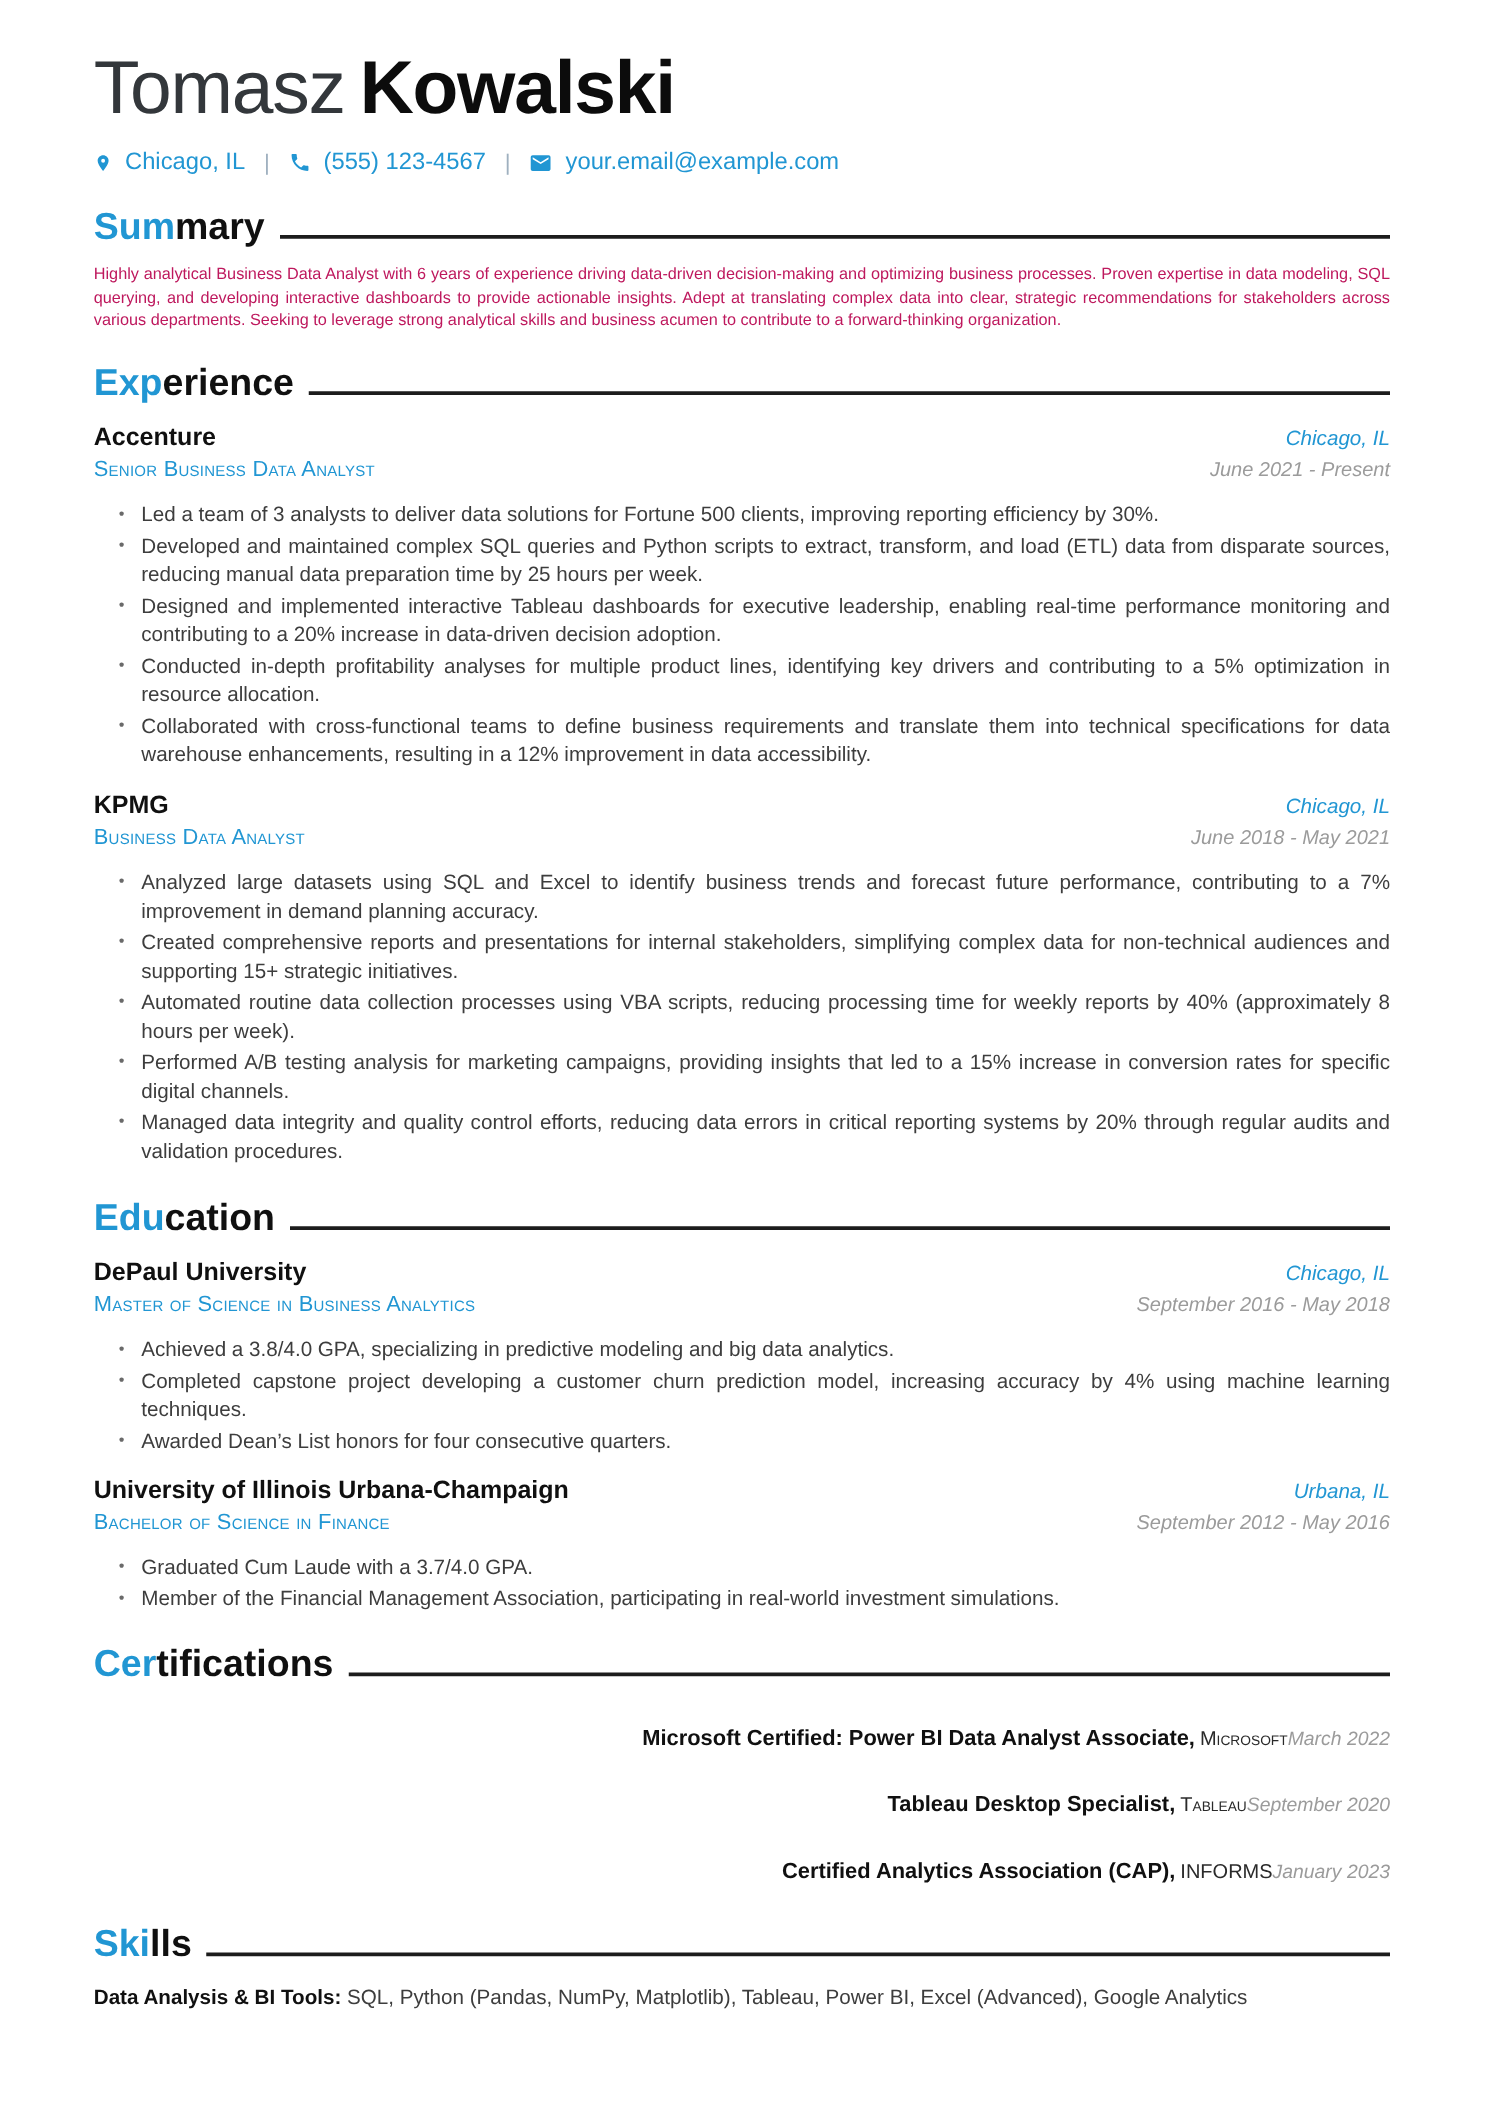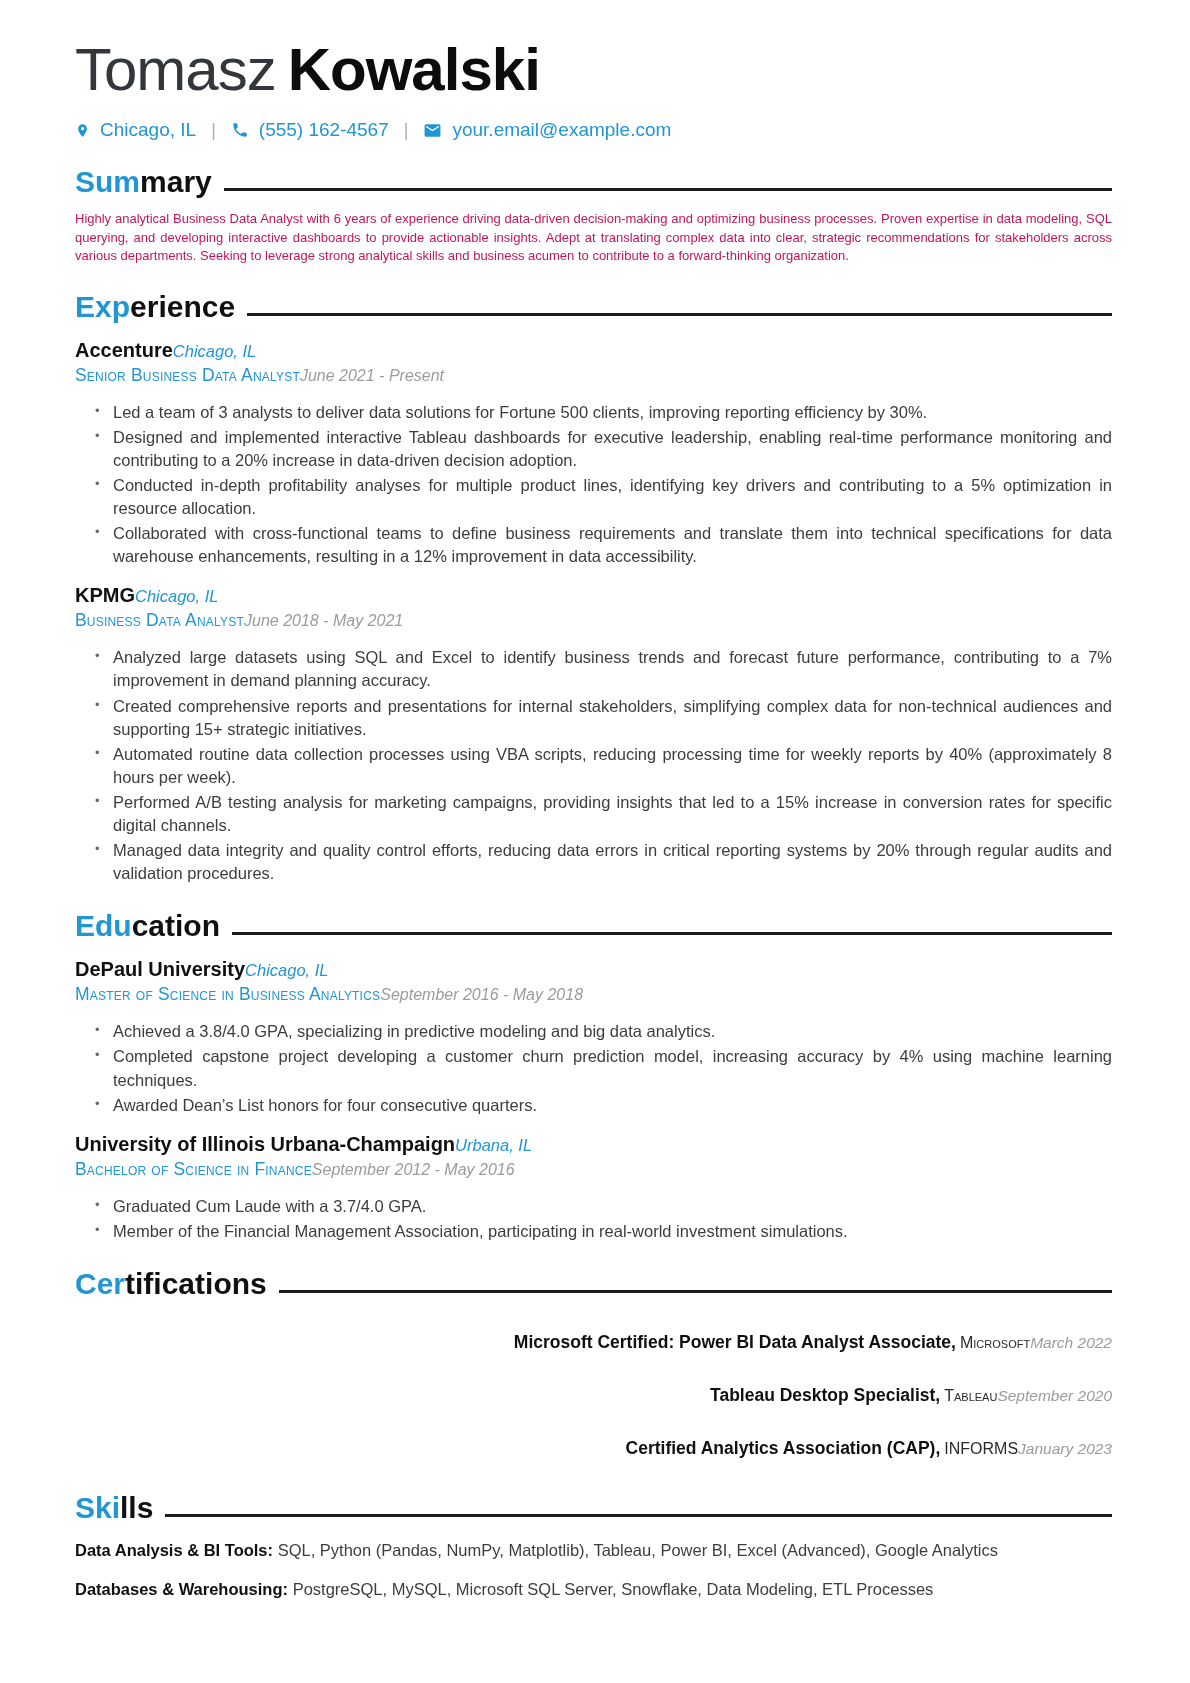--- a/index.html
+++ b/index.html
@@ -65,20 +65,21 @@
     color: #be185d;
     text-align: justify;
     hyphens: auto;
     -webkit-hyphens: auto;
   }
 
   
   .entry { margin-top: 16px; }
   .entry-top, .entry-sub {
     display: flex;
+    justify-content: space-between;
     align-items: baseline;
   }
   .company {
     font-size: 20px;
     font-weight: 700;
     color: #101010;
   }
   .loc {
     font-size: 16.5px;
     font-style: italic;
@@ -164,21 +165,21 @@
         </span>
         <span>Chicago, IL</span>
       </span>
       <span class="sep">|</span>
       <span class="contact-item">
         <span>
           <svg width="18" height="18" viewBox="0 0 24 24" fill="#2196d3">
               <path d="M6.62 10.79c1.44 2.83 3.76 5.14 6.59 6.59l2.2-2.2c.27-.27.67-.36 1.02-.24 1.12.37 2.33.57 3.57.57.55 0 1 .45 1 1V20c0 .55-.45 1-1 1-9.39 0-17-7.61-17-17 0-.55.45-1 1-1h3.5c.55 0 1 .45 1 1 0 1.25.2 2.45.57 3.57.11.35.03.74-.25 1.02l-2.2 2.2z"></path>
             </svg>
         </span>
-        <span>(555) 162-4567</span>
+        <span>(555) 123-4567</span>
       </span>
       <span class="sep">|</span>
       <span class="contact-item">
         <span>
           <svg width="19" height="19" viewBox="0 0 24 24" fill="#2196d3">
               <path d="M20 4H4c-1.1 0-2 .9-2 2v12c0 1.1.9 2 2 2h16c1.1 0 2-.9 2-2V6c0-1.1-.9-2-2-2zm0 4-8 5-8-5V6l8 5 8-5v2z"></path>
             </svg>
         </span>
         <span>your.email@example.com</span>
       </span>
@@ -205,20 +206,21 @@
       <div class="entry-top">
         <span class="company">Accenture</span>
         <span class="loc">Chicago, IL</span>
       </div>
       <div class="entry-sub">
         <span class="role">Senior Business Data Analyst</span>
         <span class="dates">June 2021 - Present</span>
       </div>
       <ul class="bullets">
         <li>Led a team of 3 analysts to deliver data solutions for Fortune 500 clients, improving reporting efficiency by 30%.</li>
+        <li>Developed and maintained complex SQL queries and Python scripts to extract, transform, and load (ETL) data from disparate sources, reducing manual data preparation time by 25 hours per week.</li>
         <li>Designed and implemented interactive Tableau dashboards for executive leadership, enabling real-time performance monitoring and contributing to a 20% increase in data-driven decision adoption.</li>
         <li>Conducted in-depth profitability analyses for multiple product lines, identifying key drivers and contributing to a 5% optimization in resource allocation.</li>
         <li>Collaborated with cross-functional teams to define business requirements and translate them into technical specifications for data warehouse enhancements, resulting in a 12% improvement in data accessibility.</li>
       </ul>
     </div>
 
     <div class="entry">
       <div class="entry-top">
         <span class="company">KPMG</span>
         <span class="loc">Chicago, IL</span>

